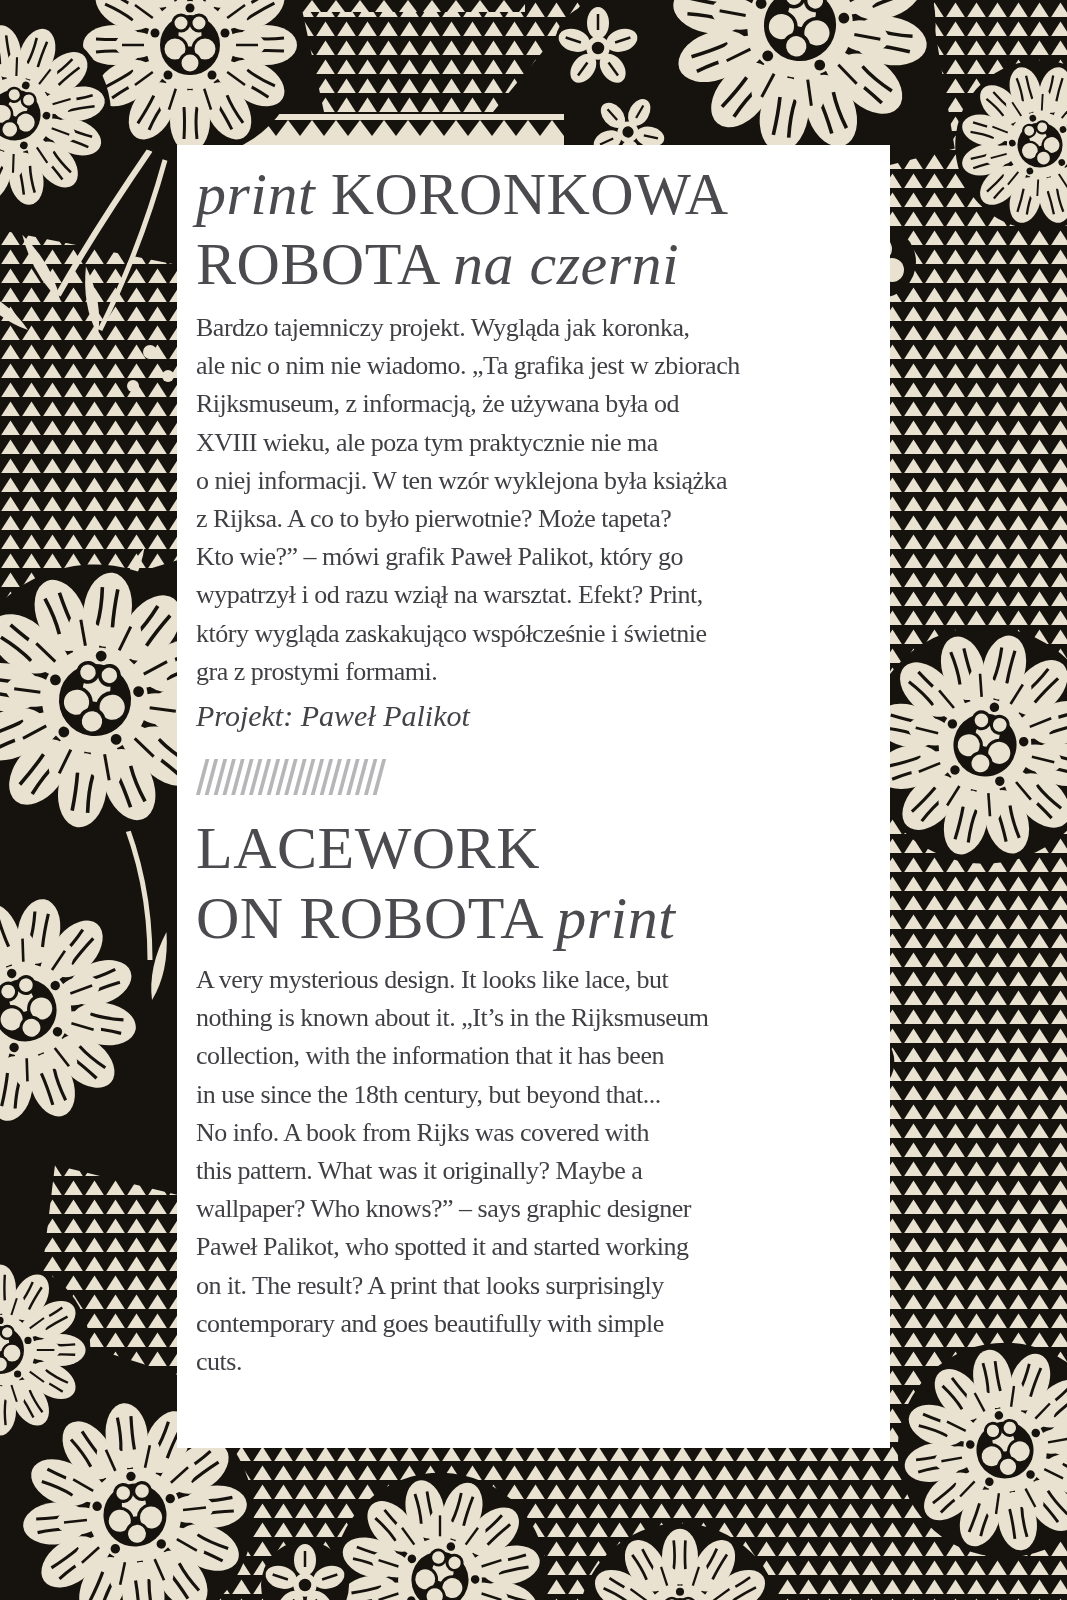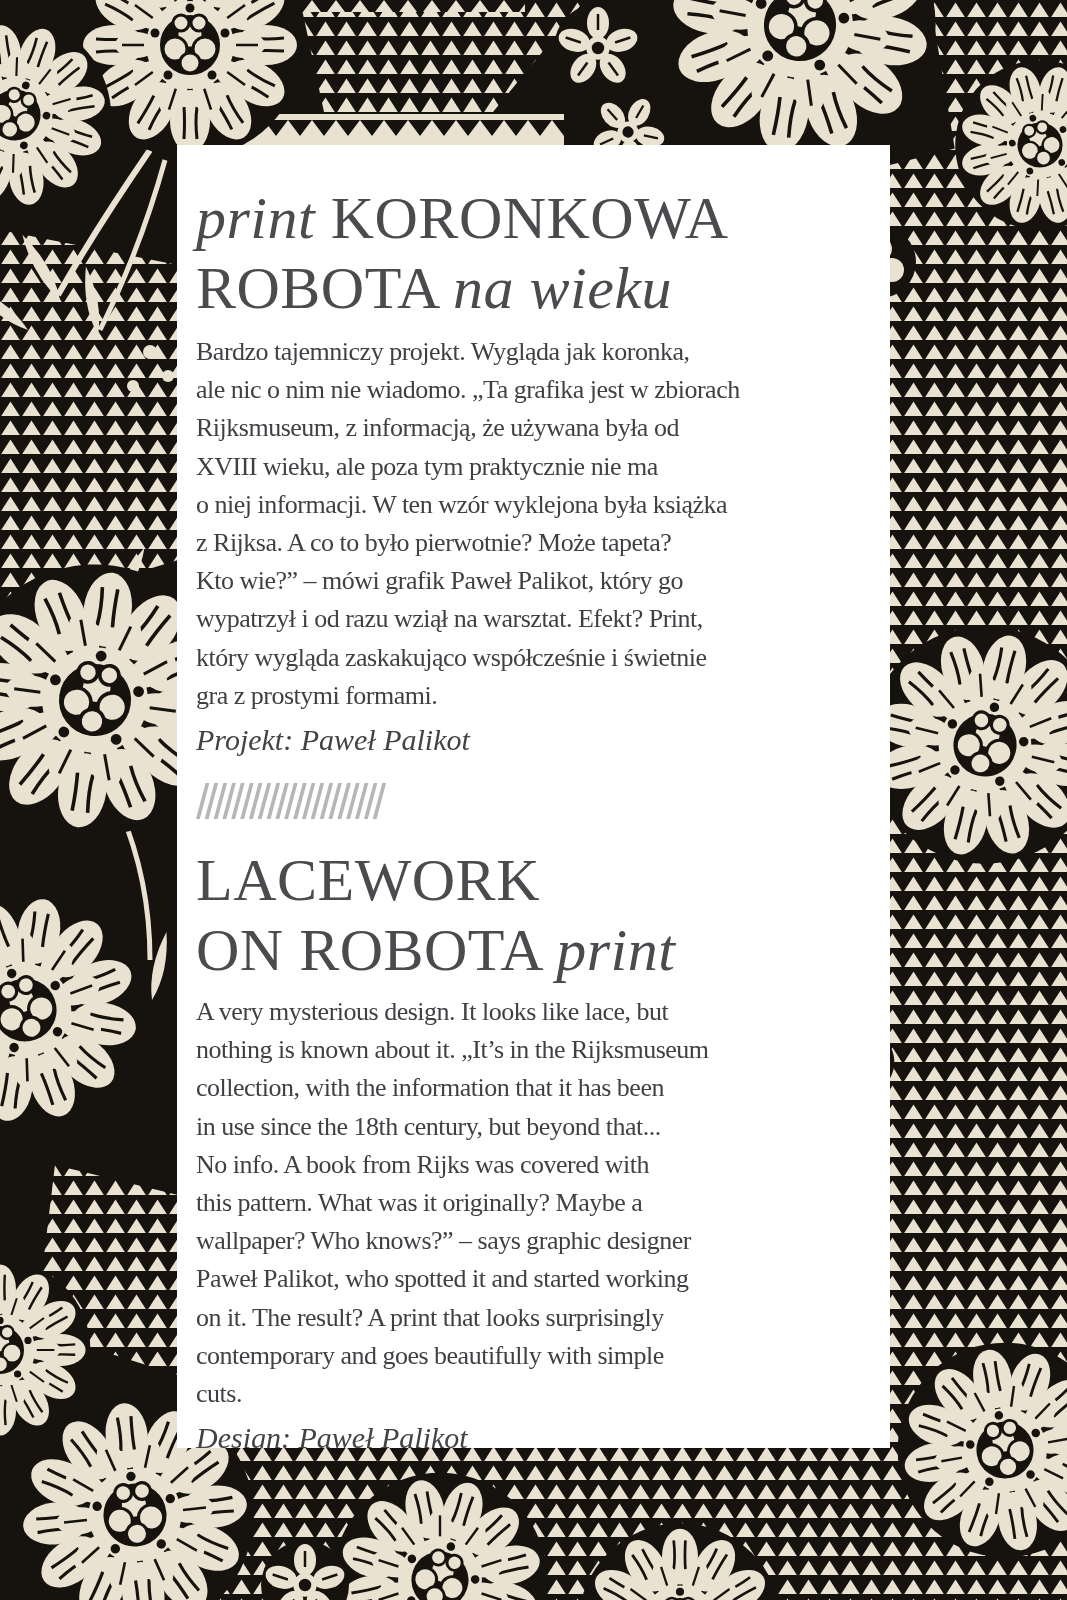--- a/index.html
+++ b/index.html
@@ -1,28 +1,28 @@
 <!DOCTYPE html>
 <html><head>
 <meta charset="utf-8">
 <style>
   html,body{margin:0;padding:0;background:#2a2724;}
   .page{position:relative;width:1067px;height:1600px;background:#16130e;overflow:hidden;}
   .bg{position:absolute;top:0;left:0;display:block;}
   .panel{
     position:absolute;left:177px;top:145px;width:713px;height:1303px;
-    background:#ffffff;box-sizing:border-box;padding:28px 24px 0 19px;
+    background:#ffffff;box-sizing:border-box;padding:4px 24px 0 19px;
     overflow:hidden;color:#3f3e43;
   }
   .title{
     font-family:"Liberation Serif",serif;font-weight:400;
     font-size:60px;line-height:70px;color:#4b4b4f;
     letter-spacing:.5px;margin:10px 0 10px;
   }
-  .title-en{margin:18px 0 8px;}
+  .title-en{margin:10px 0 8px;}
   .it{font-style:italic;}
   .body{
     font-family:"Liberation Serif",serif;
     font-size:26px;line-height:38.2px;letter-spacing:-0.5px;
     white-space:pre-line;margin:0;color:#403f44;
   }
   .credit{
     font-family:Liberation Serif, serif;font-style:italic;
     font-size:30px;line-height:38px;margin:6px 0 0;color:#434247;
   }
@@ -169,21 +169,21 @@
 
     <use href="#daisy" transform="translate(598 48)"></use>
     <use href="#daisy" transform="translate(628 132) scale(0.9) rotate(30)"></use>
     <use href="#daisy" transform="translate(305 1585)"></use>
     <use href="#clover" transform="translate(880 262)"></use>
     <use href="#clover" transform="translate(862 1062) scale(0.9) rotate(25)"></use>
   </svg>
 
   <div class="panel">
 
-    <h1 class="title"><span class="it">print</span><span> KORONKOWA</span><br><span>ROBOTA </span><span class="it">na wieku</span></h1>
+    <h1 class="title"><span class="it">print</span><span> KORONKOWA</span><br><span>ROBOTA </span><span class="it">na czerni</span></h1>
 
     <p class="body">Bardzo tajemniczy projekt. Wygląda jak koronka,
 ale nic o nim nie wiadomo. „Ta grafika jest w zbiorach
 Rijksmuseum, z informacją, że używana była od
 XVIII wieku, ale poza tym praktycznie nie ma
 o niej informacji. W ten wzór wyklejona była książka
 z Rijksa. A co to było pierwotnie? Może tapeta?
 Kto wie?” – mówi grafik Paweł Palikot, który go
 wypatrzył i od razu wziął na warsztat. Efekt? Print,
 który wygląda zaskakująco współcześnie i świetnie
@@ -200,16 +200,15 @@
 collection, with the information that it has been
 in use since the 18th century, but beyond that...
 No info. A book from Rijks was covered with
 this pattern. What was it originally? Maybe a
 wallpaper? Who knows?” – says graphic designer
 Paweł Palikot, who spotted it and started working
 on it. The result? A print that looks surprisingly
 contemporary and goes beautifully with simple
 cuts.</p>
 
-    <p class="credit">Design: Paweł Palikot</p>
 
   </div>
 </div>
 
 </body></html>

